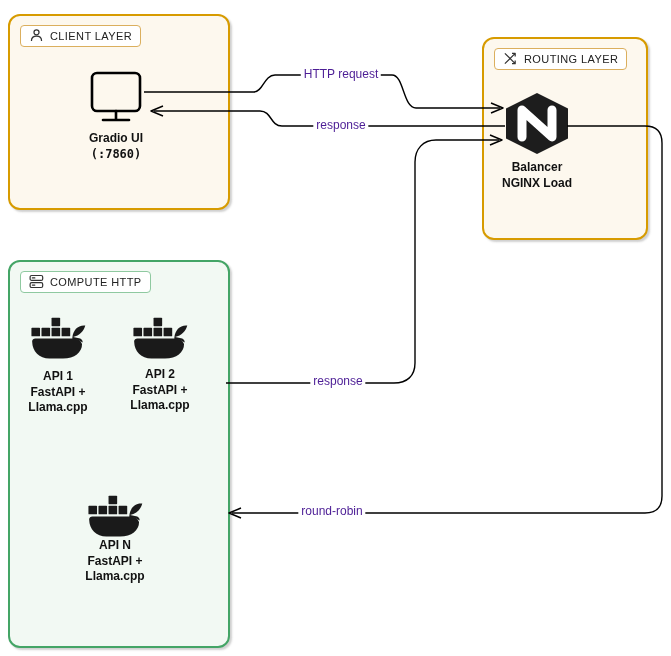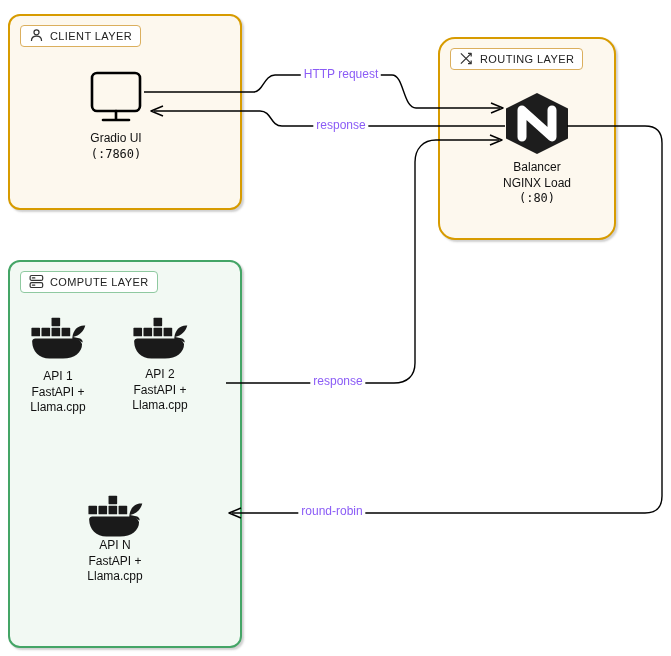--- a/index.html
+++ b/index.html
@@ -1,36 +1,36 @@
 <!DOCTYPE html>
 <html><head>
 <meta charset="utf-8">
 <style>
   html,body{margin:0;padding:0;background:#ffffff;}
   #canvas{
     position:relative;width:671px;height:656px;background:#ffffff;overflow:hidden;
     font-family:"Liberation Sans",sans-serif;color:#111;
   }
-  .layer{position:absolute;border-radius:12px;box-shadow:2px 2px 2px rgba(150,150,150,0.45);padding-left:12px;}
+  .layer{position:absolute;border-radius:12px;box-shadow:2px 2px 2px rgba(150,150,150,0.45);}
   .layer.orange{border:2px solid #D79B00;background:#FDF8EE;}
   .layer.green{border:2px solid #44A566;background:#F2F9F3;}
   .badge{
     position:absolute;left:10px;top:9px;height:22px;display:flex;align-items:center;gap:6px;
     padding:0 8px;background:#ffffff;border-radius:4px;font-size:11px;letter-spacing:.4px;
     color:#222;white-space:nowrap;box-sizing:border-box;
   }
   .badge.orange-b{border:1px solid #DBAF5E;}
   .badge.green-b{border:1px solid #8FC9A0;}
-  .node{position:absolute;text-align:center;font-size:12px;line-height:15.5px;color:#111;}
+  .node{position:absolute;text-align:center;font-size:12px;line-height:15.5px;color:#111;font-weight:bold;}
   .node svg{display:block;margin:0 auto;}
   .node .labels{margin-top:7px;}
   .mono{font-family:"DejaVu Sans Mono","Liberation Mono",monospace;font-size:12px;text-align:center;}
   .edge-label{
     position:absolute;transform:translate(-50%,-50%);background:#ffffff;padding:0 3px;
-    font-size:12px;color:#8b5cf6;white-space:nowrap;
+    font-size:12px;color:#4c1d95;white-space:nowrap;
   }
   #wires{position:absolute;left:0;top:0;pointer-events:none;}
   #wires path{fill:none;stroke:#000;stroke-width:1.4;stroke-linejoin:round;stroke-linecap:butt;}
 </style>
 </head>
 <body>
 
 <div id="canvas">
 
   <div class="layer orange" style="left:8px;top:14px;width:218px;height:192px;">
@@ -38,21 +38,21 @@
       <span>
         <svg width="15" height="15" viewBox="0 0 16 16" fill="none" stroke="#333" stroke-width="1.3">
           <circle cx="8" cy="4.6" r="2.7"></circle>
           <path d="M2.6,13.8 C2.6,10.4 5,8.7 8,8.7 C11,8.7 13.4,10.4 13.4,13.8"></path>
         </svg>
       </span>
       <span>CLIENT LAYER</span>
     </div>
   </div>
 
-  <div class="layer orange" style="left:438px;top:37px;width:162px;height:199px;border-radius:17px;">
+  <div class="layer orange" style="left:482px;top:37px;width:162px;height:199px;">
     <div class="badge orange-b">
       <span>
         <svg width="15" height="15" viewBox="0 0 16 16" fill="none" stroke="#333" stroke-width="1.3" stroke-linejoin="round">
           <path d="M2,13.5 L13,2.5 M9.6,2.5 L13,2.5 L13,5.9"></path>
           <path d="M2,2.5 L13,13.5 M9.6,13.5 L13,13.5 L13,10.1"></path>
         </svg>
       </span>
       <span>ROUTING LAYER</span>
     </div>
   </div>
@@ -60,21 +60,21 @@
   <div class="layer green" style="left:8px;top:260px;width:218px;height:384px;">
     <div class="badge green-b">
       <span>
         <svg width="15" height="15" viewBox="0 0 16 16" fill="none" stroke="#333" stroke-width="1.3" stroke-linecap="round">
           <rect x="1.2" y="1.6" width="13.4" height="5.2" rx="1.6"></rect>
           <rect x="1.2" y="9.2" width="13.4" height="5.2" rx="1.6"></rect>
           <line x1="3.6" y1="4.2" x2="6.2" y2="4.2"></line>
           <line x1="3.6" y1="11.8" x2="6.2" y2="11.8"></line>
         </svg>
       </span>
-      <span>COMPUTE LAYER</span>
+      <span>COMPUTE HTTP</span>
     </div>
   </div>
 
   <div class="node" style="left:58px;top:70px;width:116px;">
     <span>
       <svg width="54" height="54" viewBox="0 0 54 54" fill="none" stroke="#000" stroke-width="2.6" stroke-linecap="round">
         <rect x="3" y="3" width="48" height="38" rx="5"></rect>
         <line x1="27" y1="41" x2="27" y2="49"></line>
         <line x1="14" y1="50" x2="40" y2="50"></line>
       </svg>
@@ -88,21 +88,20 @@
   <div class="node" style="left:477px;top:93px;width:120px;">
     <span>
       <svg width="64" height="61" viewBox="0 0 64 61">
         <polygon points="32,0 63,15.5 63,45.5 32,61 1,45.5 1,15.5" fill="#1d1d1d"></polygon>
         <path d="M17,44 L17,17 L47,44 L47,17" fill="none" stroke="#fff" stroke-width="9" stroke-linecap="round" stroke-linejoin="round"></path>
       </svg>
     </span>
     <div class="labels" style="margin-top:6px;">
       <div>Balancer</div>
       <div>NGINX Load</div>
-      <div class="mono">(:80)</div>
     </div>
   </div>
 
   <div class="node" style="left:8px;top:317px;width:100px;">
     <span>
       <svg width="56" height="43" viewBox="0 0 78 58" fill="#1a1a1a">
         <rect x="30" y="0" width="12" height="12" rx="1"></rect>
         <rect x="2" y="14" width="12" height="12" rx="1"></rect>
         <rect x="16" y="14" width="12" height="12" rx="1"></rect>
         <rect x="30" y="14" width="12" height="12" rx="1"></rect>

